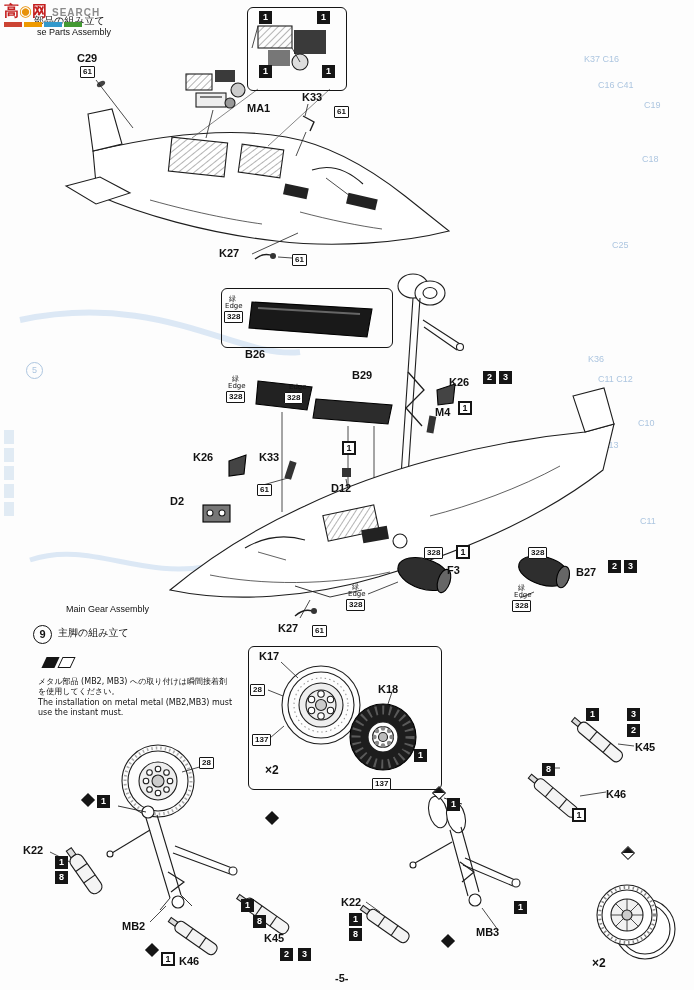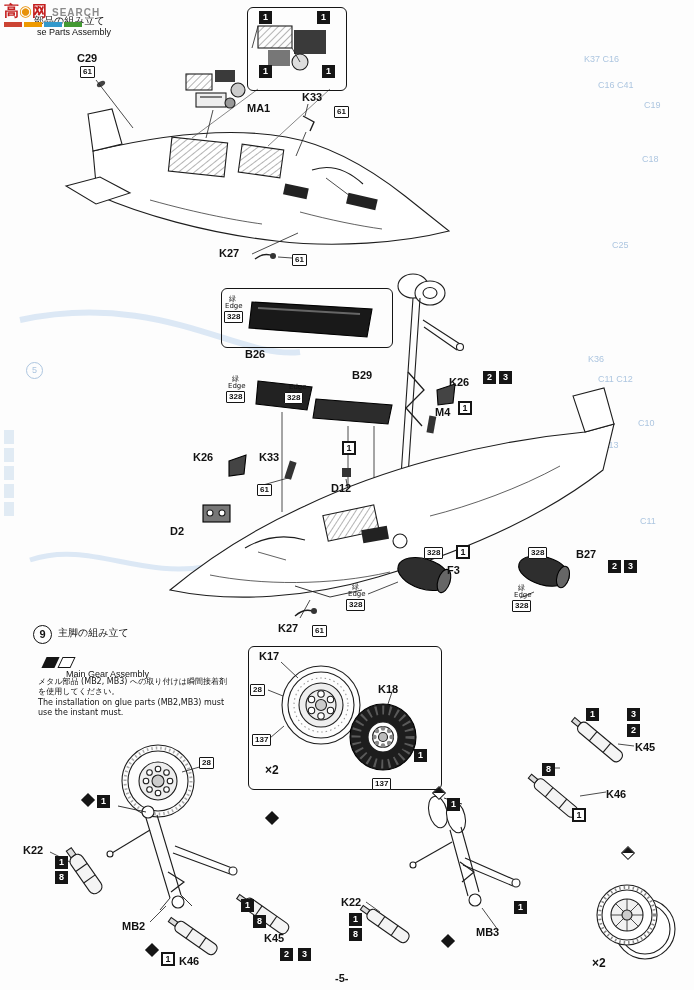--- a/index.html
+++ b/index.html
@@ -381,48 +381,48 @@
   <span class="bxb" style="left:483px;top:371px">2</span>
   <span class="bxb" style="left:499px;top:371px">3</span>
   <span class="lbl" style="left:435px;top:406px">M4</span>
   <span class="bxw" style="left:458px;top:401px">1</span>
 
   <span class="lbl" style="left:193px;top:451px">K26</span>
   <span class="lbl" style="left:259px;top:451px">K33</span>
   <span class="bxs" style="left:257px;top:484px">61</span>
   <span class="lbl" style="left:331px;top:482px">D12</span>
   <span class="bxw" style="left:342px;top:441px">1</span>
-  <span class="lbl" style="left:170px;top:525px">D2</span>
+  <span class="lbl" style="left:170px;top:495px">D2</span>
 
   <span class="bxw" style="left:456px;top:545px">1</span>
   <span class="lbl" style="left:447px;top:564px">F3</span>
   <span class="bxs" style="left:424px;top:547px">328</span>
   <span class="tiny" style="left:352px;top:582px">緑</span>
   <span class="tiny" style="left:348px;top:590px">Edge</span>
   <span class="bxs" style="left:346px;top:599px">328</span>
 
-  <span class="lbl" style="left:576px;top:548px">B27</span>
+  <span class="lbl" style="left:576px;top:566px">B27</span>
   <span class="bxb" style="left:608px;top:560px">2</span>
   <span class="bxb" style="left:624px;top:560px">3</span>
   <span class="bxs" style="left:528px;top:547px">328</span>
   <span class="tiny" style="left:518px;top:583px">緑</span>
   <span class="tiny" style="left:514px;top:591px">Edge</span>
   <span class="bxs" style="left:512px;top:600px">328</span>
 
   <span class="lbl" style="left:278px;top:622px">K27</span>
   <span class="bxs" style="left:312px;top:625px">61</span>
 
   <div class="stepc" style="left:33px;top:625px">9</div>
   <span class="jp" style="left:58px;top:626px">主脚の組み立て</span>
-  <span class="en" style="left:66px;top:669px">Main Gear Assembly</span>
+  <span class="en" style="left:66px;top:604px">Main Gear Assembly</span>
   <span class="pgb" style="left:44px;top:657px"></span>
   <span class="pgw" style="left:60px;top:657px"></span>
   <span class="note" style="left:38px;top:676px">メタル部品 (MB2, MB3) への取り付けは瞬間接着剤</span>
   <span class="note" style="left:38px;top:686px">を使用してください。</span>
-  <span class="note" style="left:38px;top:698px">The installation on glue parts (MB2,MB3) must</span>
+  <span class="note" style="left:38px;top:698px">The installation on metal metal (MB2,MB3) must</span>
   <span class="note" style="left:38px;top:708px">use the instant must.</span>
 
   <div class="inset" style="left:248px;top:646px;width:192px;height:142px"></div>
   <span class="lbl" style="left:259px;top:650px">K17</span>
   <span class="bxs" style="left:250px;top:684px">28</span>
   <span class="bxs" style="left:252px;top:734px">137</span>
   <span class="lbl" style="left:378px;top:683px">K18</span>
   <span class="bxb" style="left:414px;top:749px">1</span>
   <span class="bxs" style="left:372px;top:778px">137</span>
   <span class="x2" style="left:265px;top:763px">×2</span>

